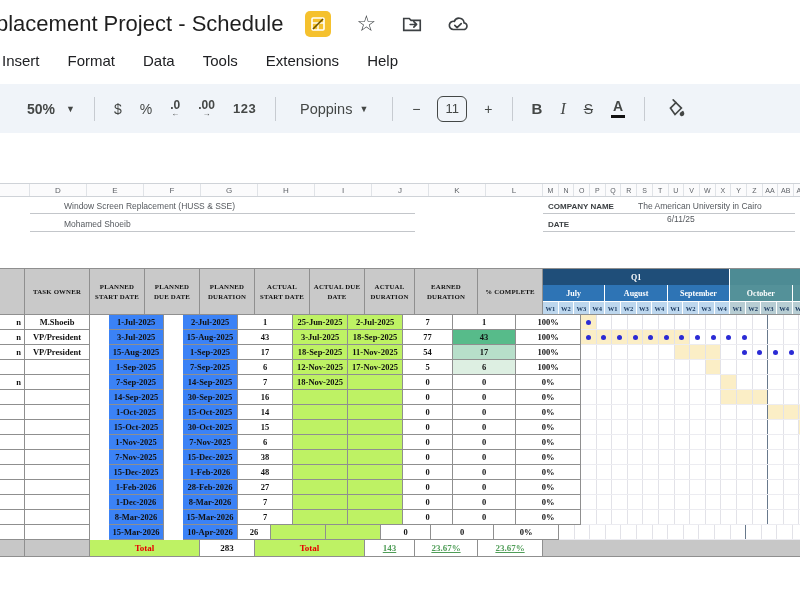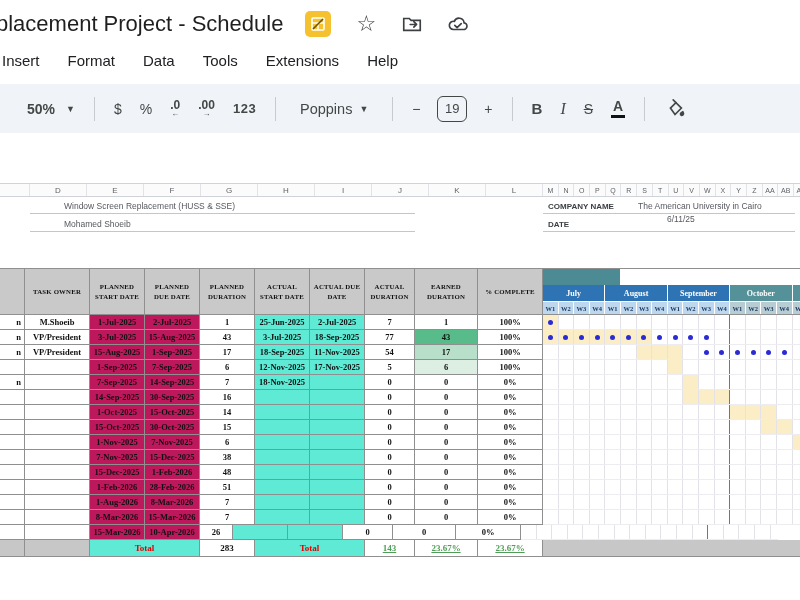--- a/index.html
+++ b/index.html
@@ -58,22 +58,22 @@
   .td { flex:none; border-right:1px solid #8f8f8f; border-bottom:1px solid #8f8f8f;
     display:flex; align-items:center; justify-content:center;
     font-family:"Liberation Serif", serif; font-size:8.5px; font-weight:600; color:#111;
     overflow:hidden; white-space:nowrap; }
   .th { background:#c9c9c9; font-size:6.8px; font-weight:bold; text-align:center;
     line-height:1.35; white-space:normal; padding:1px 2px; letter-spacing:0.2px;
     border-top:1px solid #8f8f8f; }
   .header-row { height:47px; }
   .data-row { height:15px; }
   .total-row { height:17px; }
-  .bg-yellow { background:#be185d; }
-  .bg-blue { background:#5eead4; }
+  .bg-yellow { background:#3b82f6;margin-left:19px; }
+  .bg-blue { background:#bef264; }
   .bg-gray { background:#c7c7c7; }
   .total-label { color:#e60000; font-weight:bold; font-size:9px; }
   .total-green { color:#4f9d57; font-weight:bold; font-size:9px;text-decoration:underline; }
   .total-num { font-weight:bold; font-size:9px; }
 
   
   .gantt-head { flex:none; width:257px; overflow:hidden; border-bottom:1px solid #8f8f8f; border-top:1px solid #8f8f8f; }
   .g-band { display:flex; height:16px; }
   .g-weekband { display:flex; height:14px; }
   .g-seg { flex:none; display:flex; align-items:center; justify-content:center;
@@ -147,21 +147,21 @@
       <span class="arr">→</span>
     </div>
     <div class="tb-item tb-123">123</div>
     <div class="tb-divider"></div>
     <div class="tb-item tb-font">
       <span>Poppins</span>
       <span class="tb-caret">▼</span>
     </div>
     <div class="tb-divider"></div>
     <div class="tb-item">−</div>
-    <div class="fs-box">19</div>
+    <div class="fs-box">11</div>
     <div class="tb-item">+</div>
     <div class="tb-divider"></div>
     <div class="tb-item tb-b">B</div>
     <div class="tb-item tb-i">I</div>
     <div class="tb-item tb-s">S</div>
     <div class="tb-item tb-a">
       <span>A</span>
       <span class="bar"></span>
     </div>
     <div class="tb-divider"></div>
@@ -226,20 +226,21 @@
           <div class="td th" style="width: 55px;">PLANNED START DATE</div>
           <div class="td th" style="width: 55px;">PLANNED DUE DATE</div>
           <div class="td th" style="width: 55px;">PLANNED DURATION</div>
           <div class="td th" style="width: 55px;">ACTUAL START DATE</div>
           <div class="td th" style="width: 55px;">ACTUAL DUE DATE</div>
           <div class="td th" style="width: 50px;">ACTUAL DURATION</div>
           <div class="td th" style="width: 63px;">EARNED DURATION</div>
           <div class="td th" style="width: 65px;">% COMPLETE</div>
           <div class="gantt-head">
             <div class="g-band">
+              <div class="g-seg" style="width: 187.2px; background: rgb(31, 78, 121);">Q1</div>
               <div class="g-seg" style="width: 78px; background: rgb(77, 139, 148);"></div>
             </div>
             <div class="g-band">
               <div class="g-seg" style="width: 62.4px; background: rgb(46, 116, 181);">July</div>
               <div class="g-seg" style="width: 62.4px; background: rgb(46, 116, 181);">August</div>
               <div class="g-seg" style="width: 62.4px; background: rgb(46, 116, 181);">September</div>
               <div class="g-seg" style="width: 62.4px; background: rgb(84, 145, 153);">October</div>
               <div class="g-seg" style="width: 15.6px; background: rgb(84, 145, 153);"></div>
             </div>
             <div class="g-weekband">
@@ -638,50 +639,50 @@
             <div class="g-cell"></div>
             <div class="g-cell"></div>
             <div class="g-cell"></div>
           </div>
         </div>
         <div class="tr data-row">
           <div class="td " style="width: 25px; justify-content: flex-end; padding-right: 3px;"></div>
           <div class="td " style="width: 65px;"></div>
           <div class="td bg-yellow" style="width: 55px;">1-Feb-2026</div>
           <div class="td bg-yellow" style="width: 55px;">28-Feb-2026</div>
-          <div class="td " style="width: 55px;">51</div>
-          <div class="td bg-blue" style="width: 55px;"></div>
-          <div class="td bg-blue" style="width: 55px;"></div>
-          <div class="td " style="width: 50px;">0</div>
-          <div class="td " style="width: 63px;">0</div>
-          <div class="td " style="width: 65px;">0%</div>
-          <div class="gantt-body">
-            <div class="g-cell"></div>
-            <div class="g-cell"></div>
-            <div class="g-cell"></div>
-            <div class="g-cell"></div>
-            <div class="g-cell"></div>
-            <div class="g-cell"></div>
-            <div class="g-cell"></div>
-            <div class="g-cell"></div>
-            <div class="g-cell"></div>
-            <div class="g-cell"></div>
-            <div class="g-cell"></div>
-            <div class="g-cell g-qline"></div>
-            <div class="g-cell"></div>
-            <div class="g-cell"></div>
-            <div class="g-cell"></div>
-            <div class="g-cell"></div>
-            <div class="g-cell"></div>
-          </div>
-        </div>
-        <div class="tr data-row">
-          <div class="td " style="width: 25px; justify-content: flex-end; padding-right: 3px;"></div>
-          <div class="td " style="width: 65px;"></div>
-          <div class="td bg-yellow" style="width: 55px;">1-Aug-2026</div>
+          <div class="td " style="width: 55px;">27</div>
+          <div class="td bg-blue" style="width: 55px;"></div>
+          <div class="td bg-blue" style="width: 55px;"></div>
+          <div class="td " style="width: 50px;">0</div>
+          <div class="td " style="width: 63px;">0</div>
+          <div class="td " style="width: 65px;">0%</div>
+          <div class="gantt-body">
+            <div class="g-cell"></div>
+            <div class="g-cell"></div>
+            <div class="g-cell"></div>
+            <div class="g-cell"></div>
+            <div class="g-cell"></div>
+            <div class="g-cell"></div>
+            <div class="g-cell"></div>
+            <div class="g-cell"></div>
+            <div class="g-cell"></div>
+            <div class="g-cell"></div>
+            <div class="g-cell"></div>
+            <div class="g-cell g-qline"></div>
+            <div class="g-cell"></div>
+            <div class="g-cell"></div>
+            <div class="g-cell"></div>
+            <div class="g-cell"></div>
+            <div class="g-cell"></div>
+          </div>
+        </div>
+        <div class="tr data-row">
+          <div class="td " style="width: 25px; justify-content: flex-end; padding-right: 3px;"></div>
+          <div class="td " style="width: 65px;"></div>
+          <div class="td bg-yellow" style="width: 55px;">1-Dec-2026</div>
           <div class="td bg-yellow" style="width: 55px;">8-Mar-2026</div>
           <div class="td " style="width: 55px;">7</div>
           <div class="td bg-blue" style="width: 55px;"></div>
           <div class="td bg-blue" style="width: 55px;"></div>
           <div class="td " style="width: 50px;">0</div>
           <div class="td " style="width: 63px;">0</div>
           <div class="td " style="width: 65px;">0%</div>
           <div class="gantt-body">
             <div class="g-cell"></div>
             <div class="g-cell"></div>

